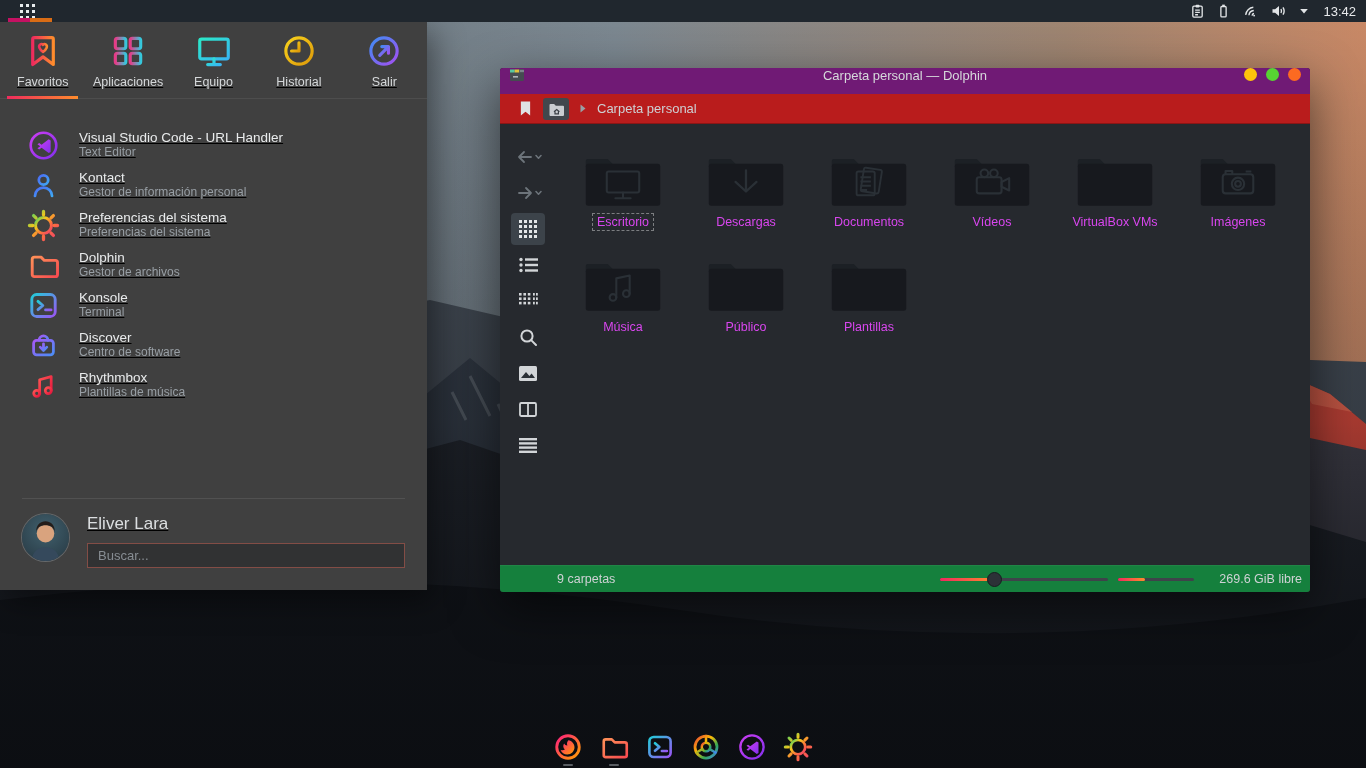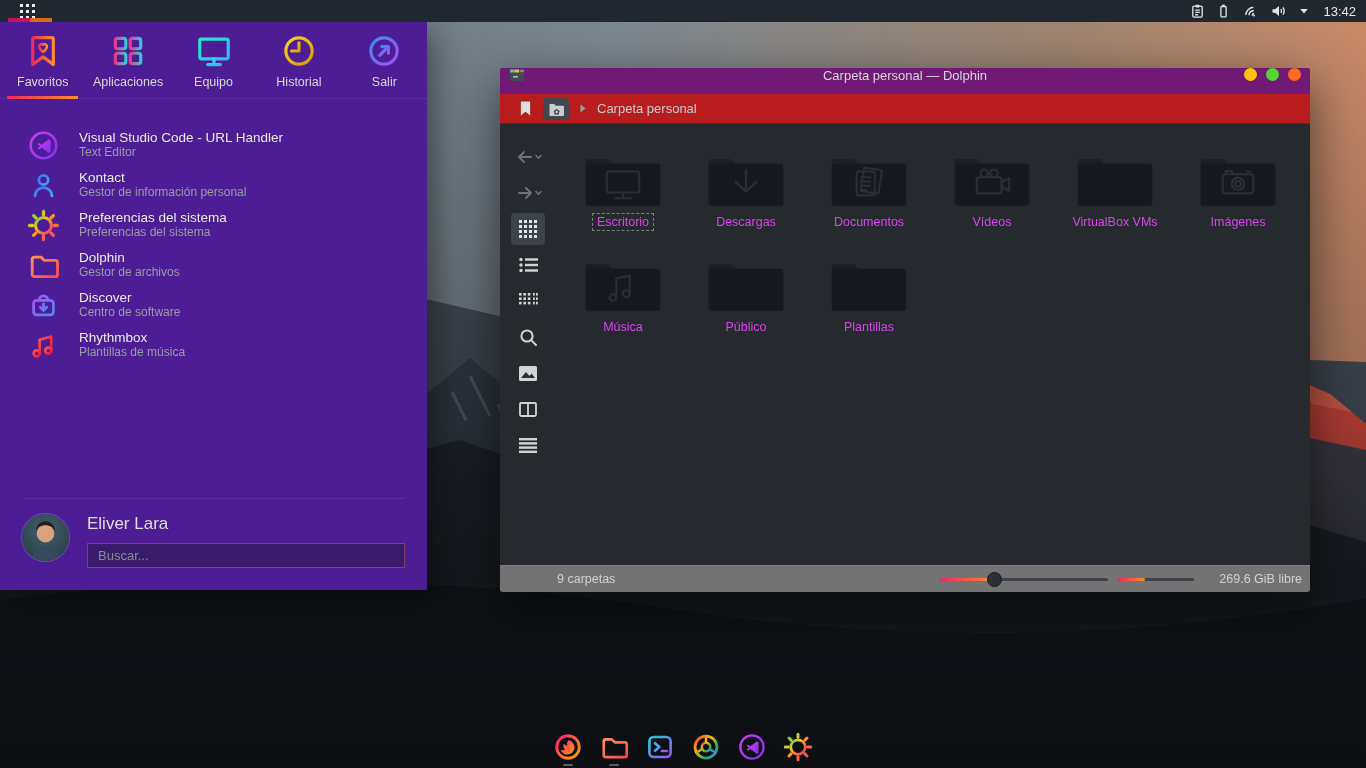--- a/index.html
+++ b/index.html
@@ -15,22 +15,22 @@
   .launcher svg { position:absolute; left:20px; top:4px; }
   .launcher-underline { position:absolute; left:8px; bottom:0; width:44px; height:4px; display:flex; }
   .launcher-underline i { flex:1; }
   .launcher-underline i:first-child { background:#c51162; }
   .launcher-underline i:last-child { background:#d96c15; }
   .tray { display:flex; align-items:center; gap:11px; padding-right:10px; height:22px; }
   .tray .ticon { display:flex; align-items:center; }
   .clock { color:#e8eaec; font-size:13px; margin-left:2px; }
 
   
-  .menu { position:absolute; left:0; top:22px; width:427px; height:568px; background:#4c1d95;
-          z-index:40; display:flex; flex-direction:column; box-shadow:6px 10px 30px rgba(0,0,0,.45); }
+  .menu { position:absolute; left:0; top:22px; width:427px; height:568px; background:#404040;
+          z-index:40; display:flex; flex-direction:column; box-shadow:6px 10px 30px rgba(0,0,0,.45);text-decoration:underline; }
   .tabs { display:flex; height:77px; border-bottom:1px solid rgba(255,255,255,.07); }
   .tab { flex:1; position:relative; display:flex; flex-direction:column; align-items:center; justify-content:center; gap:5px; cursor:pointer; }
   .tab svg { width:38px; height:38px; }
   .tab-label { font-size:12.5px; color:#d5d8da; }
   .tab-underline { position:absolute; left:7px; right:7px; bottom:-1px; height:3px;
                    background:linear-gradient(90deg,#ee2b5d,#ff8d2c); }
   .apps { padding-top:26px; }
   .app-item { display:flex; align-items:center; padding:0 0 0 27px; height:40px; cursor:pointer; }
   .app-icon { width:33px; height:33px; flex:0 0 33px; display:flex; align-items:center; justify-content:center; }
   .app-icon svg { width:33px; height:33px; }
@@ -61,21 +61,21 @@
   .crumb-loc { font-size:13px; color:#ced1d4; cursor:pointer; }
   .win-body { flex:1; display:flex; }
   .side-toolbar { width:56px; flex:0 0 56px; display:flex; flex-direction:column; align-items:center; padding-top:15px; }
   .tool { width:34px; height:36px; display:flex; align-items:center; justify-content:center; border-radius:4px; cursor:pointer; }
   .tool.active { background:#3c434a; height:32px; margin:2px 0; }
   .view { flex:1; padding:28px 0 0 19px; }
   .folders { display:grid; grid-template-columns:repeat(6,96px); column-gap:27px; row-gap:26px; }
   .folder { width:96px; display:flex; flex-direction:column; align-items:center; cursor:pointer; }
   .folder-label { margin-top:3px; font-size:12.5px; color:#d946ef; padding:1px 4px; white-space:nowrap; border:1px dashed transparent; }
   .folder-label.selected { border-color:rgba(255,255,255,.4); }
-  .statusbar { height:27px; flex:0 0 27px; display:flex; align-items:center; background:#737373;
+  .statusbar { height:27px; flex:0 0 27px; display:flex; align-items:center; background:#15803d;
                border-top:1px solid rgba(255,255,255,.05); padding:0 8px 0 57px; }
   .status-count { font-size:12.5px; color:#cfd2d5; }
   .status-spacer { flex:1; }
   .zoom-slider { position:relative; width:168px; height:27px; cursor:pointer; }
   .zs-track { position:absolute; top:12px; left:0; right:0; height:3px; background:#3e434a; border-radius:2px; }
   .zs-fill { position:absolute; top:12px; left:0; width:55px; height:3px; border-radius:2px;
              background:linear-gradient(90deg,#f0295f,#ff8c2b); }
   .zs-handle { position:absolute; top:6px; left:47px; width:15px; height:15px; border-radius:50%;
                background:#2c3137; border:1px solid #191c20; }
   .free-bar { position:relative; width:76px; height:3px; background:#3e434a; border-radius:2px; margin-left:10px; }
@@ -332,20 +332,32 @@
       </div>
       <div class="app-item">
         <span class="app-icon">
           <svg viewBox="0 0 24 24" fill="none" stroke="url(#g-orange)" stroke-width="2.1" stroke-linejoin="round">
             <path d="M3.8 18.5 v-11 q0-1.6 1.6-1.6 h4.8 l2.4 2.4 h8 q1.6 0 1.6 1.6 v8.6 q0 1.6-1.6 1.6 H5.4 q-1.6 0-1.6-1.6 z"></path>
           </svg>
         </span>
         <span class="app-text">
           <span class="app-title">Dolphin</span>
           <span class="app-sub">Gestor de archivos</span>
+        </span>
+      </div>
+      <div class="app-item">
+        <span class="app-icon">
+          <svg viewBox="0 0 24 24" fill="none" stroke="url(#g-tealpurple)" stroke-width="2.1" stroke-linecap="round" stroke-linejoin="round">
+            <rect x="3.5" y="4" width="17" height="16" rx="3.5"></rect>
+              <path d="M8 9 l3.5 3 L8 15 M13.5 15.2 h4"></path>
+          </svg>
+        </span>
+        <span class="app-text">
+          <span class="app-title">Konsole</span>
+          <span class="app-sub">Terminal</span>
         </span>
       </div>
       <div class="app-item">
         <span class="app-icon">
           <svg viewBox="0 0 24 24" fill="none" stroke="url(#g-violetblue)" stroke-width="2" stroke-linecap="round" stroke-linejoin="round">
             <path d="M8.8 8.2 a3.2 3.2 0 0 1 6.4 0"></path>
               <rect x="4.8" y="8.2" width="14.4" height="10.6" rx="2.2"></rect>
             <path d="M12 10.8 v4.6 M9.6 13.2 l2.4 2.4 2.4-2.4"></path>
           </svg>
         </span>

